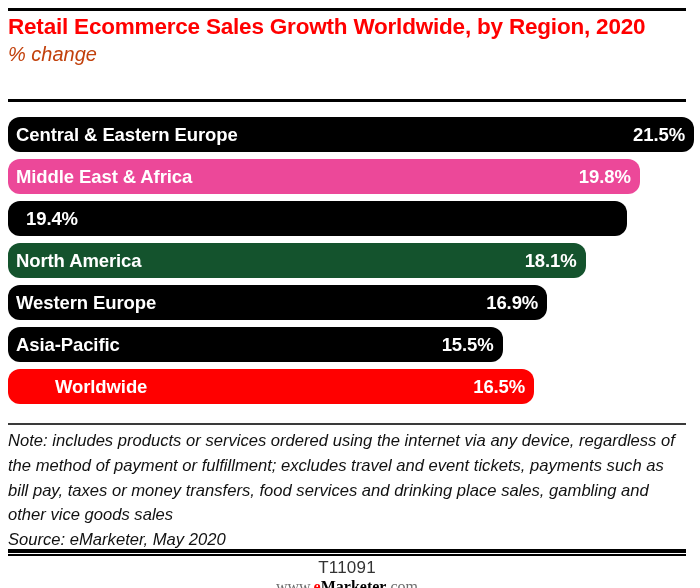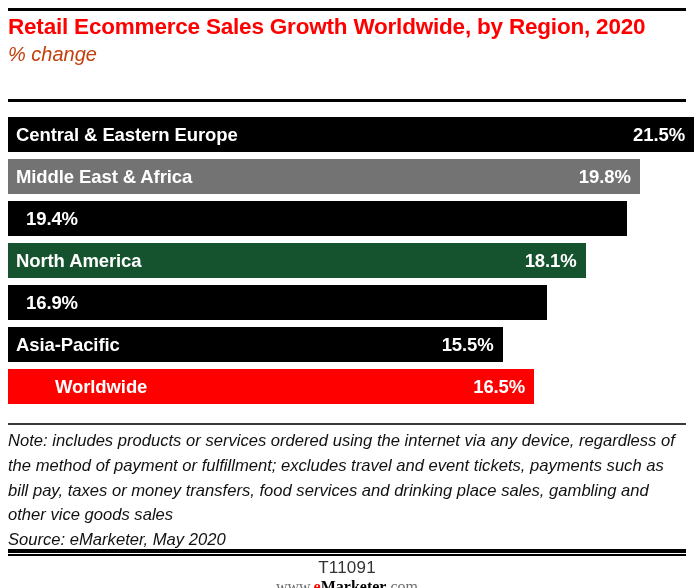--- a/index.html
+++ b/index.html
@@ -97,20 +97,21 @@
   .bar {
     position: relative;
     height: 35px;
     background: #000000;
     display: flex;
     align-items: center;
     justify-content: space-between;
     box-sizing: border-box;
     padding: 0 9px 0 8px;
     overflow: hidden;
+    border-radius: 12px;
   }
   .bar.highlight {
     background: #ff0000;
   }
   .bar-label {
     font-size: 18.5px;
     font-weight: bold;
     color: #ffffff;
     white-space: nowrap;
     letter-spacing: -0.1px;
@@ -187,38 +188,39 @@
   <div class="rule-header"></div>
 
   <div id="bars-area">
       <div class="bar-row">
         <div class="bar" style="width: 100%; background: rgb(0, 0, 0);">
           <span class="bar-label">Central &amp; Eastern Europe</span>
           <span class="bar-value">21.5%</span>
         </div>
       </div>
       <div class="bar-row">
-        <div class="bar" style="width: 92.1%; background: #737373;">
+        <div class="bar" style="width: 92.1%; background: #ec4899;">
           <span class="bar-label">Middle East &amp; Africa</span>
           <span class="bar-value">19.8%</span>
         </div>
       </div>
       <div class="bar-row">
         <div class="bar" style="width: 90.2%; background: rgb(0, 0, 0);">
           <span class="bar-value">19.4%</span>
         </div>
       </div>
       <div class="bar-row">
         <div class="bar" style="width: 84.2%; background: #14532d;">
           <span class="bar-label">North America</span>
           <span class="bar-value">18.1%</span>
         </div>
       </div>
       <div class="bar-row">
         <div class="bar" style="width: 78.6%; background: rgb(0, 0, 0);">
+          <span class="bar-label">Western Europe</span>
           <span class="bar-value">16.9%</span>
         </div>
       </div>
       <div class="bar-row">
         <div class="bar" style="width: 72.1%; background: rgb(0, 0, 0);">
           <span class="bar-label">Asia-Pacific</span>
           <span class="bar-value">15.5%</span>
         </div>
       </div>
       <div class="bar-row">

